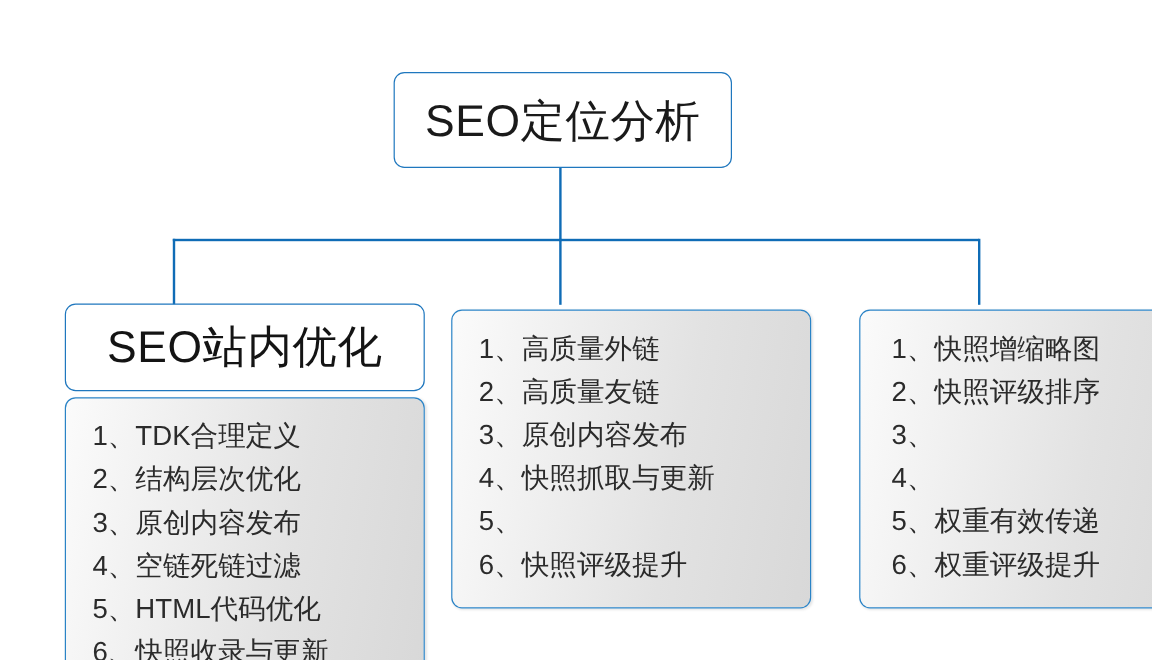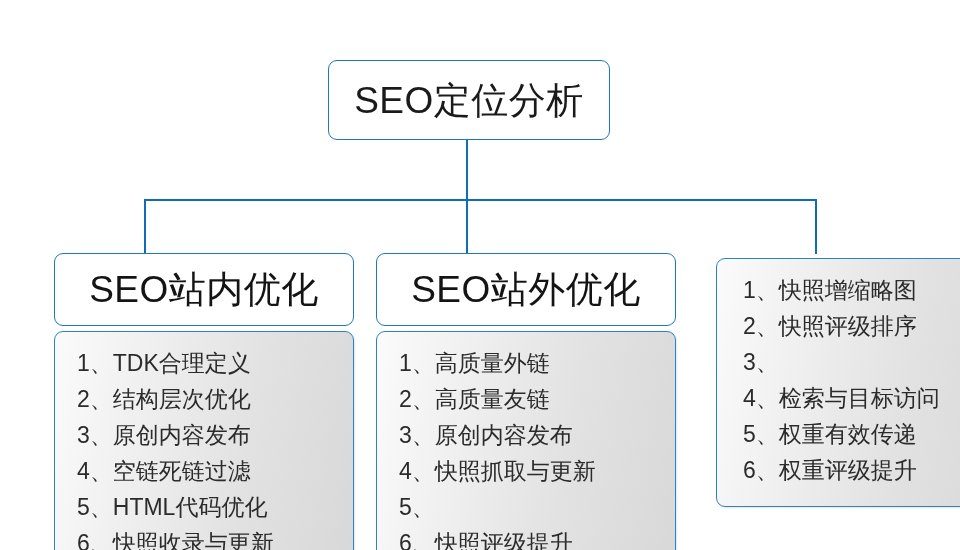--- a/index.html
+++ b/index.html
@@ -164,23 +164,20 @@
         </li>
         <li class="item-row">
           <span class="item-index">6、</span>
           <span class="item-label">快照收录与更新</span>
         </li>
       </ul>
     </div>
   </div>
 
   <div class="column col-2">
-    <div class="col-header">
-      <span class="col-header-label">SEO站外优化</span>
-    </div>
     <div class="col-body">
       <ul class="item-list">
         <li class="item-row">
           <span class="item-index">1、</span>
           <span class="item-label">高质量外链</span>
         </li>
         <li class="item-row">
           <span class="item-index">2、</span>
           <span class="item-label">高质量友链</span>
         </li>
@@ -212,21 +209,20 @@
         </li>
         <li class="item-row">
           <span class="item-index">2、</span>
           <span class="item-label">快照评级排序</span>
         </li>
         <li class="item-row">
           <span class="item-index">3、</span>
         </li>
         <li class="item-row">
           <span class="item-index">4、</span>
-          <span class="item-label">检索与目标访问</span>
         </li>
         <li class="item-row">
           <span class="item-index">5、</span>
           <span class="item-label">权重有效传递</span>
         </li>
         <li class="item-row">
           <span class="item-index">6、</span>
           <span class="item-label">权重评级提升</span>
         </li>
       </ul>

